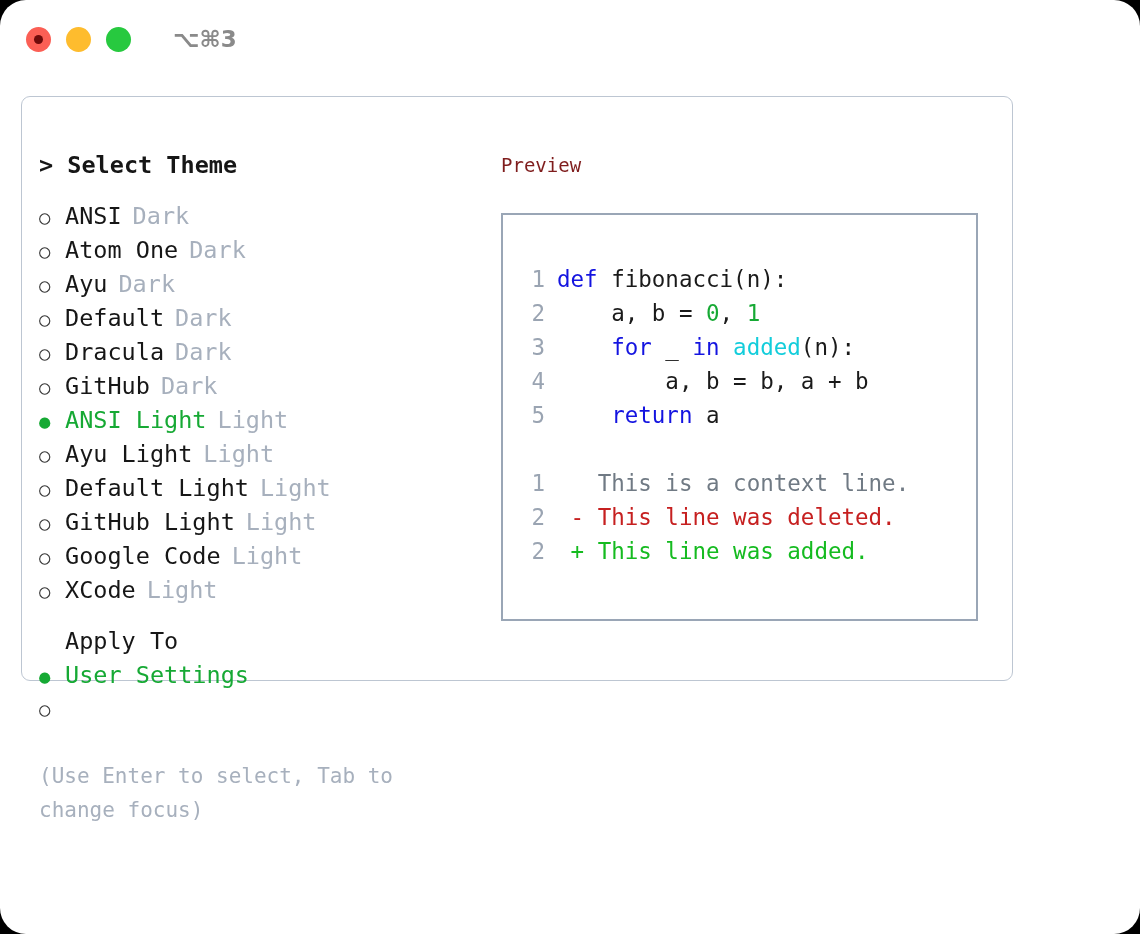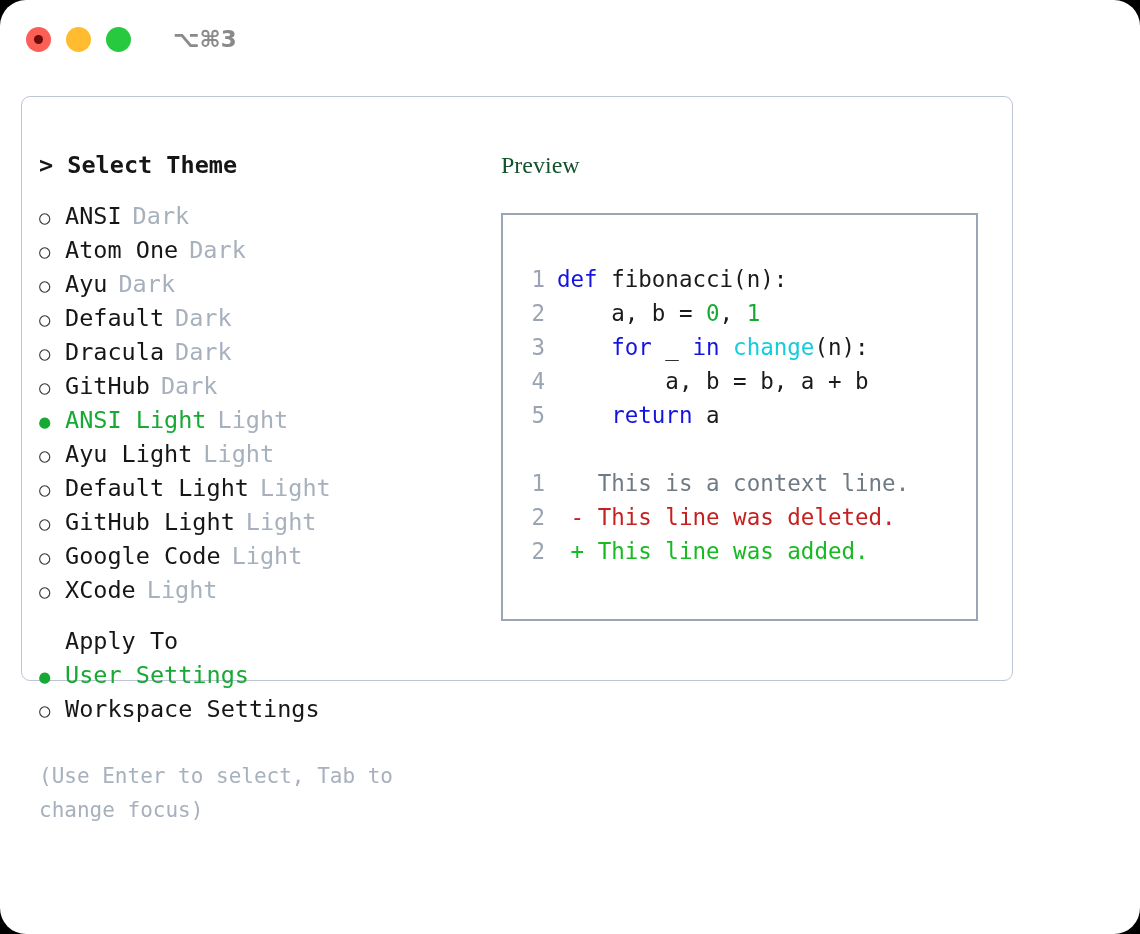--- a/index.html
+++ b/index.html
@@ -139,25 +139,24 @@
   }
 
   
   .right-col {
     position: absolute;
     left: 479px;
     top: 51px;
     width: 490px;
   }
   .preview-head {
-    font-size: 24px;
-    color: #14532d;
-    line-height: 34px;
-    white-space: pre;
-    font-family: Liberation Serif, serif;
+    font-size: 19px;
+    color: #7f1d1d;
+    line-height: 34px;
+    white-space: pre;
   }
 
   .preview-box {
     margin-top: 31px;
     width: 477px;
     height: 408px;
     border: 2px solid #9aa6b6;
     box-sizing: border-box;
     background: #ffffff;
     padding: 47px 0 0 18px;
@@ -230,34 +229,34 @@
 
         <div class="section-gap"></div>
 
         <div class="subhead">
           <span class="marker"></span>
           <span class="subhead-label">Apply To</span>
         </div>
 
         <ul class="opt-list" id="apply-to-list">
             <li class="opt selected"><span class="marker sel">●</span><span class="opt-label">User Settings</span></li>
-            <li class="opt"><span class="marker">○</span><span class="opt-label">Workspace Settings</span></li>
+            <li class="opt"><span class="marker">○</span></li>
           </ul>
 
         <div class="hint">(Use Enter to select, Tab to change focus)</div>
       </div>
 
       <div class="right-col">
         <div class="preview-head">Preview</div>
 
         <div class="preview-box">
           <div id="code-sample">
               <div class="code-line"><span class="lineno">1</span><span class="code-text"><span class="tok-kw">def</span><span class="tok-pl"> fibonacci(n):</span></span></div>
               <div class="code-line"><span class="lineno">2</span><span class="code-text"><span class="tok-pl">    a, b = </span><span class="tok-num">0</span><span class="tok-pl">, </span><span class="tok-num">1</span></span></div>
-              <div class="code-line"><span class="lineno">3</span><span class="code-text"><span class="tok-pl">    </span><span class="tok-kw">for</span><span class="tok-pl"> _ </span><span class="tok-kw">in</span><span class="tok-pl"> </span><span class="tok-fn">change</span><span class="tok-pl">(n):</span></span></div>
+              <div class="code-line"><span class="lineno">3</span><span class="code-text"><span class="tok-pl">    </span><span class="tok-kw">for</span><span class="tok-pl"> _ </span><span class="tok-kw">in</span><span class="tok-pl"> </span><span class="tok-fn">added</span><span class="tok-pl">(n):</span></span></div>
               <div class="code-line"><span class="lineno">4</span><span class="code-text"><span class="tok-pl">        a, b = b, a + b</span></span></div>
               <div class="code-line"><span class="lineno">5</span><span class="code-text"><span class="tok-pl">    </span><span class="tok-kw">return</span><span class="tok-pl"> a</span></span></div>
             </div>
           <div class="diff-gap"></div>
           <div id="diff-sample">
               <div class="code-line diff-line"><span class="lineno">1</span><span class="code-text ctx">   This is a context line.</span></div>
               <div class="code-line diff-line"><span class="lineno">2</span><span class="code-text del"> - This line was deleted.</span></div>
               <div class="code-line diff-line"><span class="lineno">2</span><span class="code-text add"> + This line was added.</span></div>
             </div>
         </div>

